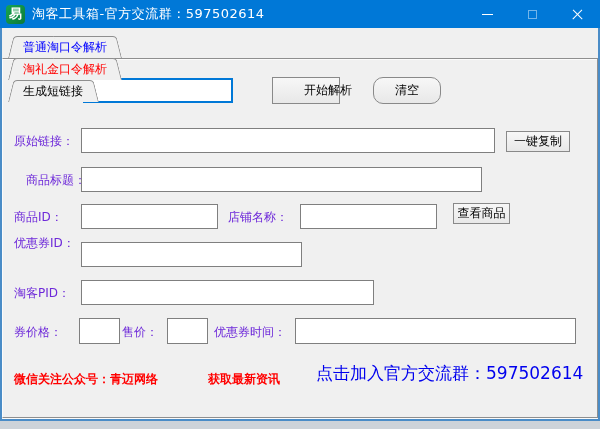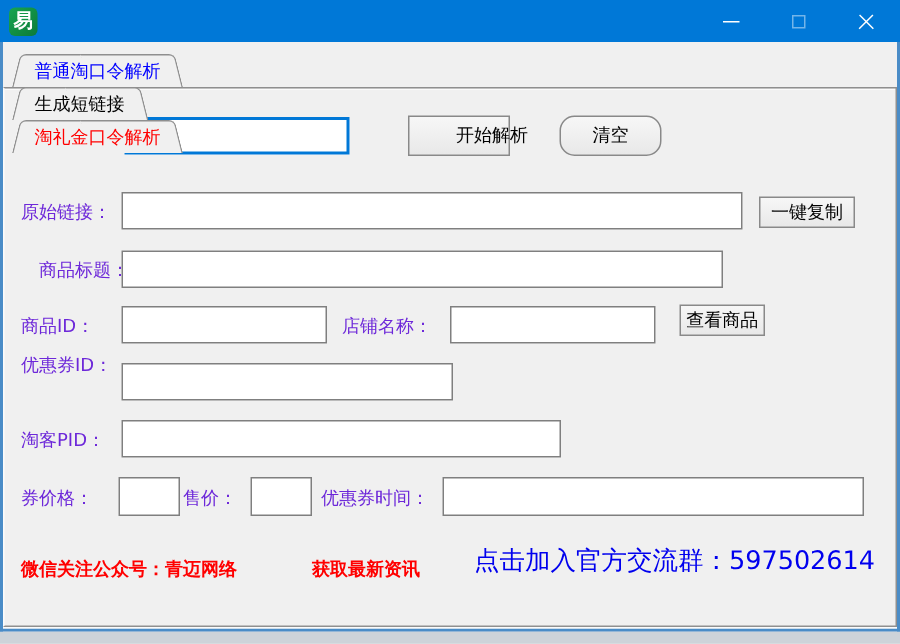--- a/index.html
+++ b/index.html
@@ -151,42 +151,43 @@
     font-size: 17px; color: #0000ee; white-space: nowrap; cursor: pointer;
   }
 </style>
 </head>
 <body>
 
 <div class="window">
 
   <div class="titlebar">
     <div class="app-icon">易</div>
+    <div class="title-text">淘客工具箱-官方交流群：597502614</div>
     <div class="tb-controls">
       <div class="tb-btn">
         <span class="glyph-min"></span>
       </div>
       <div class="tb-btn">
         <span class="glyph-max"></span>
       </div>
       <div class="tb-btn">
         <span class="glyph-close"></span>
       </div>
     </div>
   </div>
 
   <div class="tabs">
     <div class="tab tab1 active">
       <span class="tab-label">普通淘口令解析</span>
     </div>
+    <div class="tab tab2">
+      <span class="tab-label">淘礼金口令解析</span>
+    </div>
     <div class="tab tab3">
       <span class="tab-label">生成短链接</span>
-    </div>
-    <div class="tab tab2">
-      <span class="tab-label">淘礼金口令解析</span>
     </div>
   </div>
 
   <div class="tabpage"></div>
 
   <div class="lbl" id="lbl-tkl">淘口令：</div>
   <input class="inp focused" id="inp-tkl" type="text" value="" style="">
   <div class="caret"></div>
   <div class="btn" id="btn-parse">开始解析</div>
   <div class="btn" id="btn-clear">清空</div>

